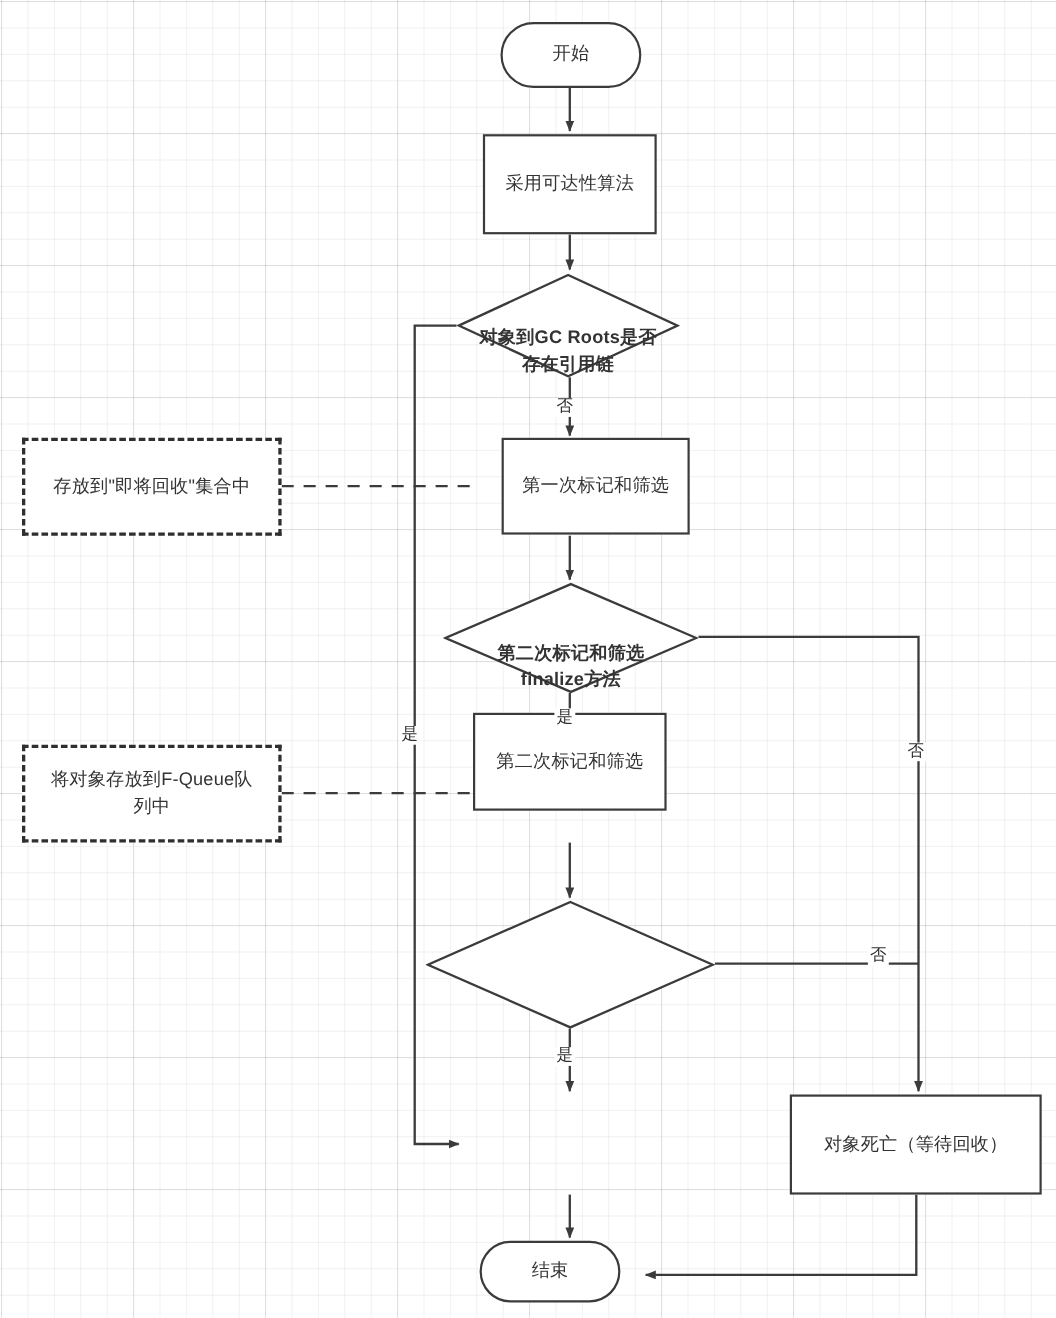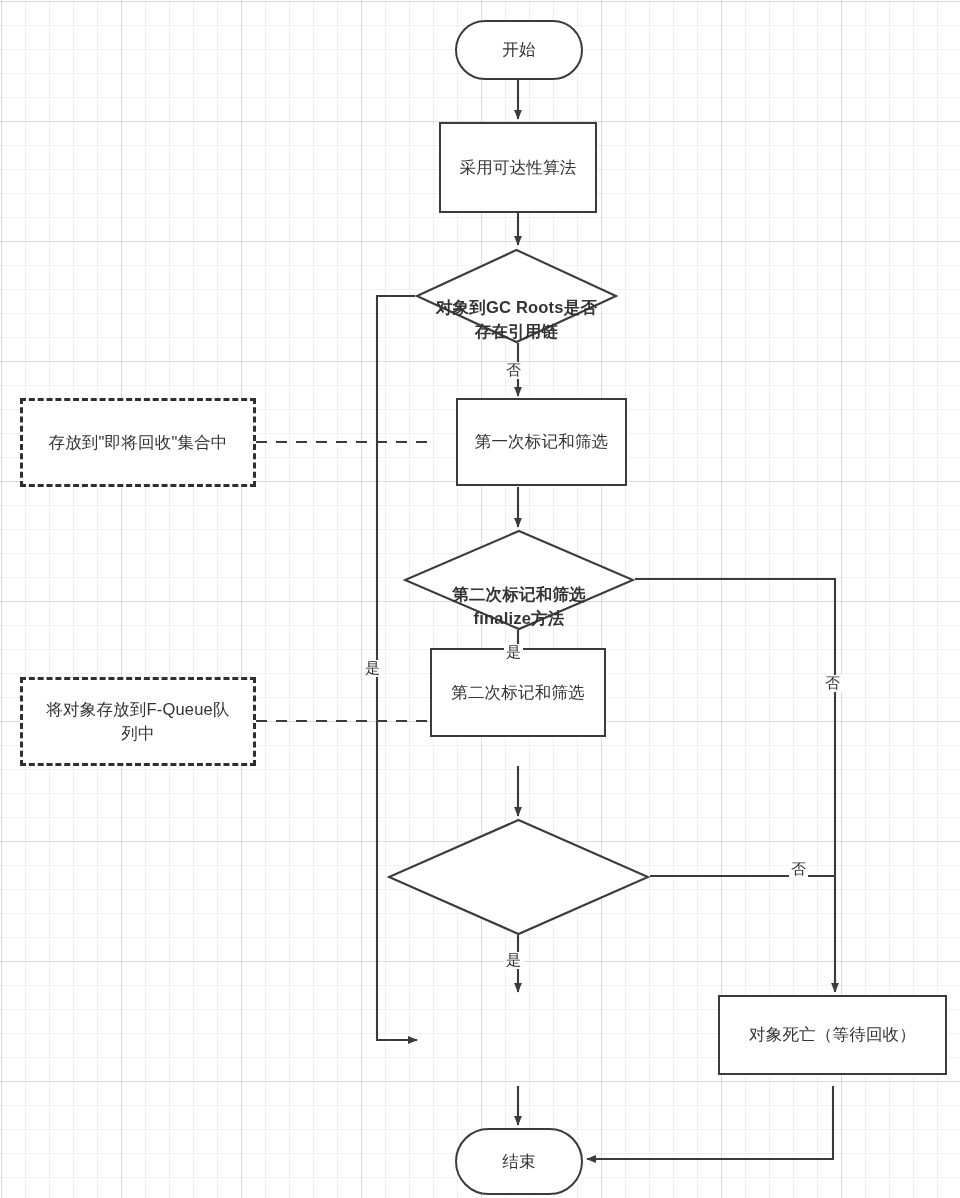--- a/index.html
+++ b/index.html
@@ -173,25 +173,25 @@
 列中</span>
   </div>
 
   <div class="diamond-wrap" style="left:387px; top:818px; width:263px; height:118px;">
     <svg width="263" height="118" viewBox="0 0 263 118" xmlns="http://www.w3.org/2000/svg">
       <polygon points="131.5,2 261,59 131.5,116 2,59" fill="#ffffff" stroke="#3b3b3b" stroke-width="2.1"></polygon>
     </svg>
   </div>
 
 
-  <div class="node proc" style="left:718px; top:995px; width:229px; height:80px;">
+  <div class="node proc" style="left:718px; top:995px; width:229px; height:91px;">
     <span>对象死亡（等待回收）</span>
   </div>
 
-  <div class="node terminal" style="left:455px; top:1128px; width:128px; height:67px;">
+  <div class="node terminal" style="left:436px; top:1128px; width:128px; height:56px;">
     <span>结束</span>
   </div>
 
   <div class="edge-label" style="left:504px; top:362px;">否</div>
 
   <div class="edge-label" style="left:363px; top:660px;">是</div>
 
   <div class="edge-label" style="left:504px; top:644px;">是</div>
 
   <div class="edge-label" style="left:823px; top:675px;">否</div>

